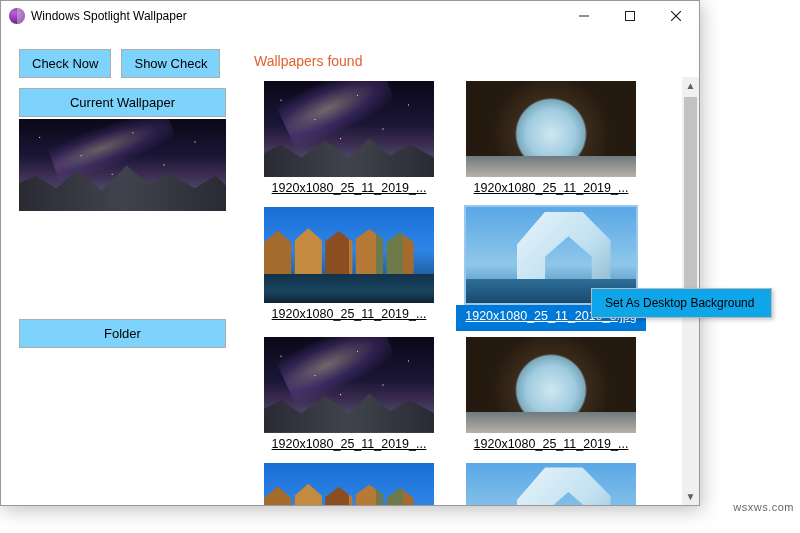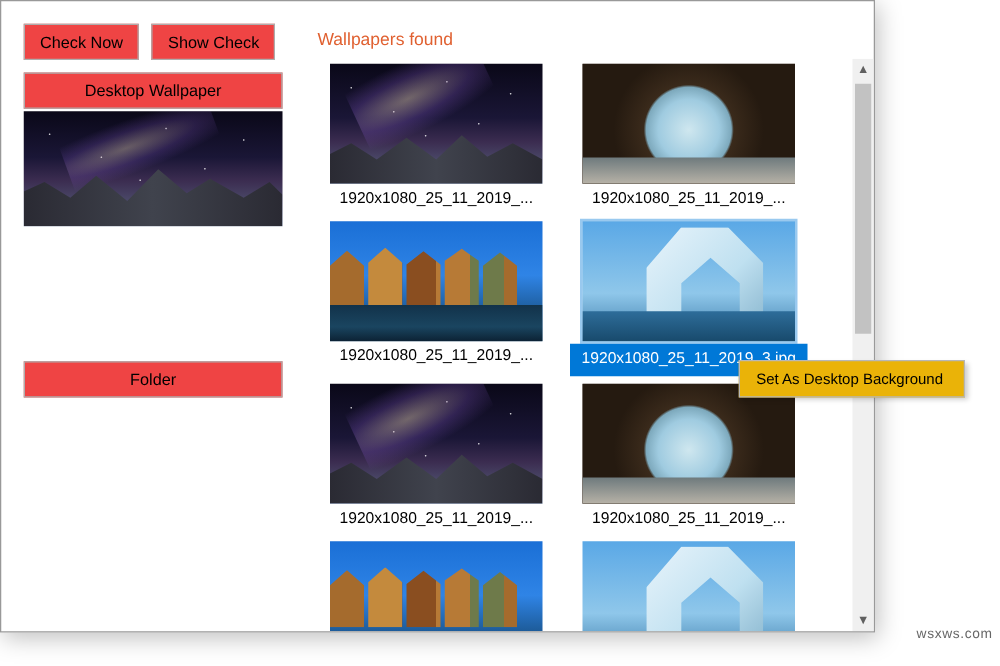--- a/index.html
+++ b/index.html
@@ -54,21 +54,21 @@
     overflow: hidden;
   }
   .left {
     width: 243px;
     padding: 18px 18px 10px 18px;
     flex: 0 0 auto;
   }
   .btnrow { display:flex; gap:10px; margin-bottom: 10px;}
   .btn {
     border: 1px solid #adadad;
-    background: #ef4444;
+    background: #7dd3fc;
     padding: 6px 12px;
     font-size: 13px;
     font-family: inherit;
     color:#000;
     cursor: pointer;
   }
   .btn.wide { width: 100%; text-align:center; }
   .preview {
     width: 100%;
     height: 92px;
@@ -190,20 +190,21 @@
   }
   .caption {
     width: 190px;
     white-space: nowrap;
     overflow: hidden;
     text-overflow: ellipsis;
     font-size: 12.5px;
     padding: 2px 4px 6px 4px;
     text-align: center;
     display:block;
+    text-decoration:underline;
   }
   .caption.selected {
     background: #0078d7;
     color: #fff;
     white-space: normal;
     line-height: 1.25;
     padding: 4px 6px 6px 6px;
   }
   
   .scr {
@@ -220,21 +221,21 @@
   .scr .arrow.up { top:0; }
   .scr .arrow.down { bottom:0; }
   .scr .thumbber {
     position:absolute; left:2px; right:2px;
     top: 20px; height: 200px;
     background: #c2c2c2;
   }
   .ctxmenu {
     position: absolute;
     border: 1px solid #b7b7b7;
-    background: #eab308;
+    background: #0ea5e9;
     font-size: 12px;
     padding: 3px 3px;
     box-shadow: 2px 2px 4px rgba(0,0,0,0.2);
     z-index: 50;
   }
   .ctxmenu .mi {
     padding: 4px 14px 4px 10px;
     white-space: nowrap;
   }
   .watermark {
@@ -244,29 +245,50 @@
     font-size: 11px;
     color: #666;
     letter-spacing: 0.5px;
   }
 </style>
 </head>
 <body>
 
 <div class="window">
 
+  <div class="titlebar">
+    <div class="app-icon"></div>
+    <div class="title-text">Windows Spotlight Wallpaper</div>
+    <div class="title-spacer"></div>
+    <div class="sysbtn">
+      <svg viewBox="0 0 10 10">
+          <line x1="0" y1="5" x2="10" y2="5" stroke="#222" stroke-width="1"></line>
+        </svg>
+    </div>
+    <div class="sysbtn">
+      <svg viewBox="0 0 10 10">
+          <rect x="0.5" y="0.5" width="9" height="9" fill="none" stroke="#222" stroke-width="1"></rect>
+        </svg>
+    </div>
+    <div class="sysbtn">
+      <svg viewBox="0 0 10 10">
+          <line x1="0" y1="0" x2="10" y2="10" stroke="#222" stroke-width="1.2"></line>
+          <line x1="10" y1="0" x2="0" y2="10" stroke="#222" stroke-width="1.2"></line>
+        </svg>
+    </div>
+  </div>
 
   <div class="body">
 
     <div class="left">
       <div class="btnrow">
         <button class="btn">Check Now</button>
         <button class="btn">Show Check</button>
       </div>
-      <button class="btn wide">Desktop Wallpaper</button>
+      <button class="btn wide">Current Wallpaper</button>
       <div class="preview">
         <div class="stars"></div>
           <div class="mw"></div>
           <div class="mtn"></div>
       </div>
       <div class="about-gap"></div>
       <button class="btn wide">Folder</button>
     </div>
 
     <div class="right">

